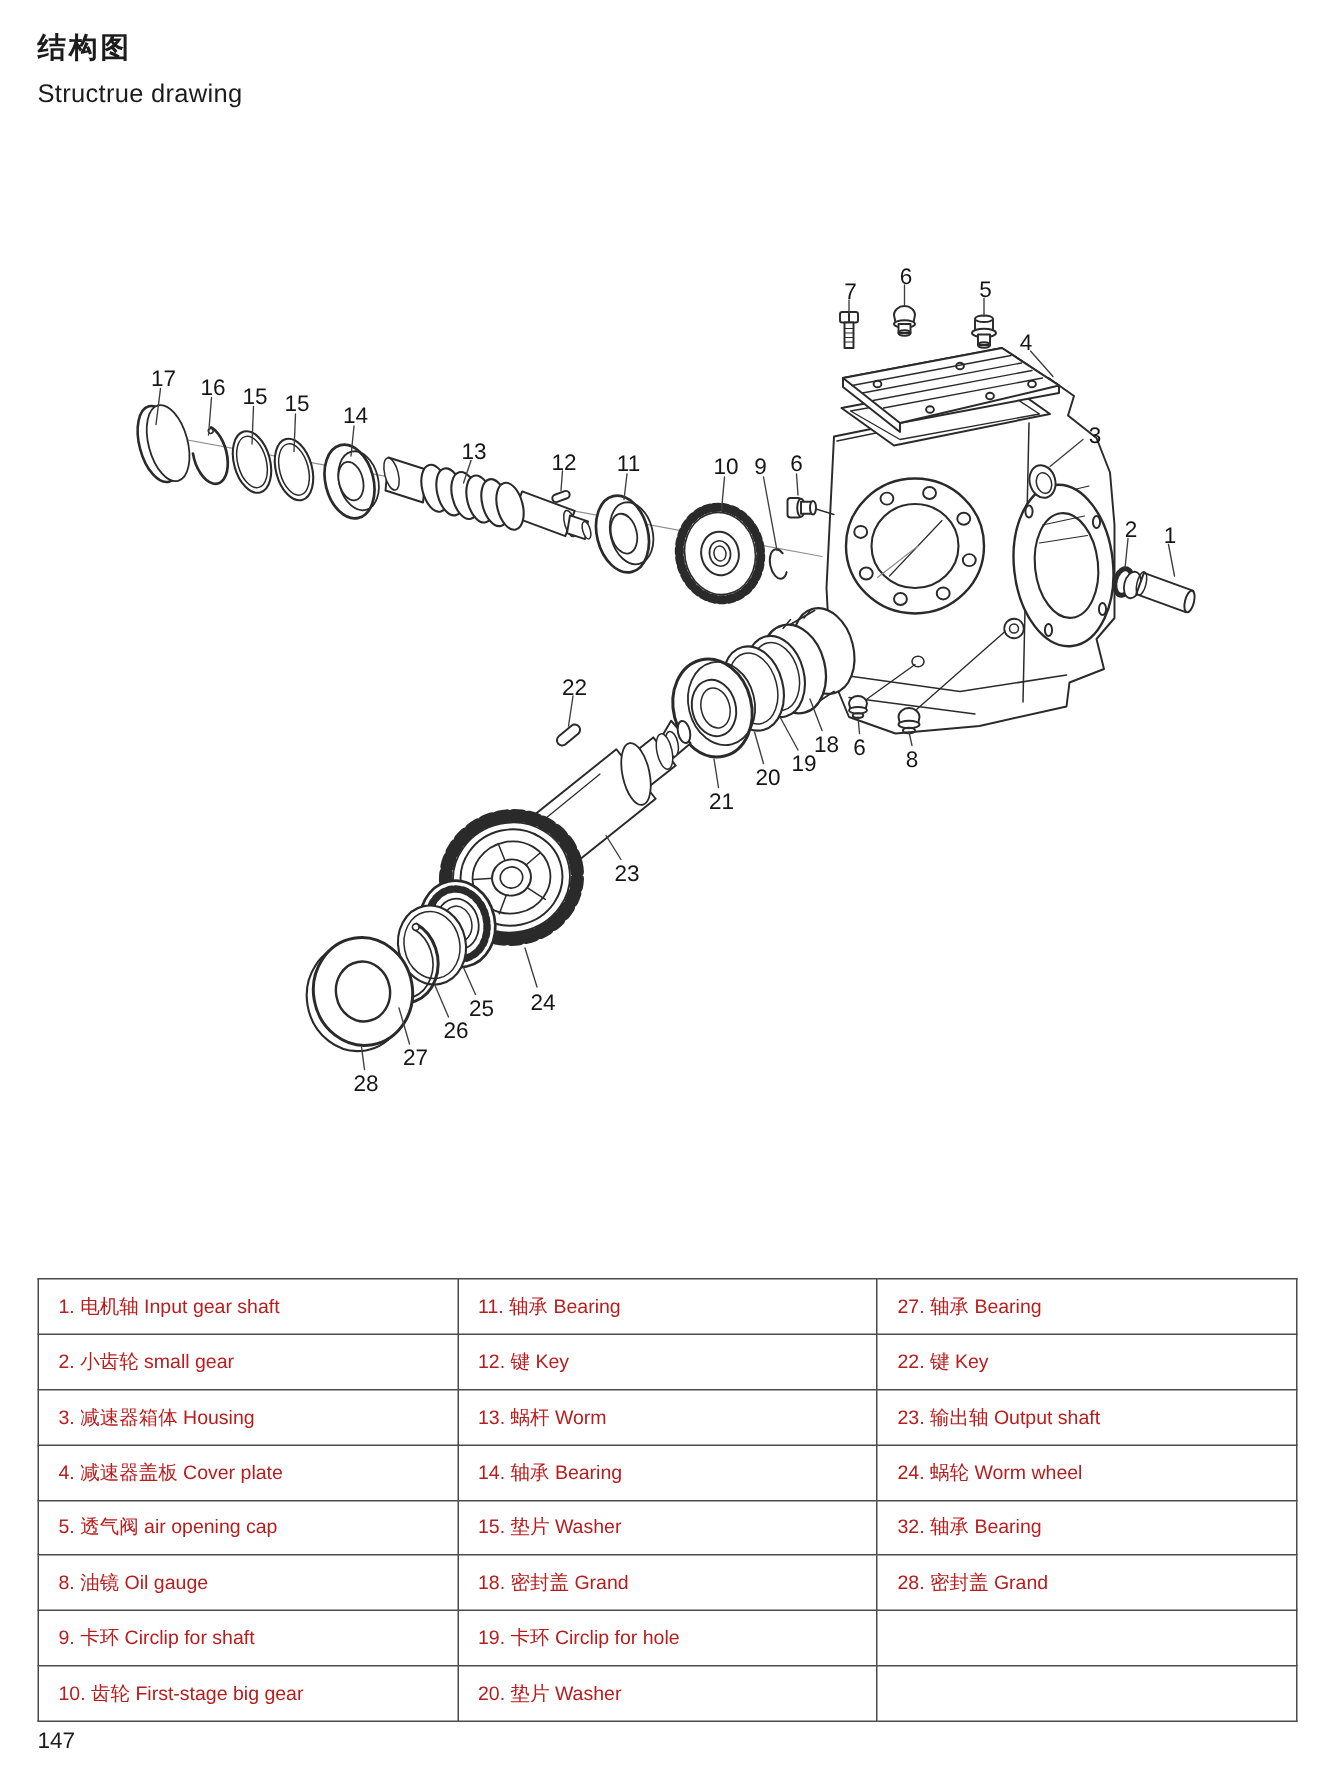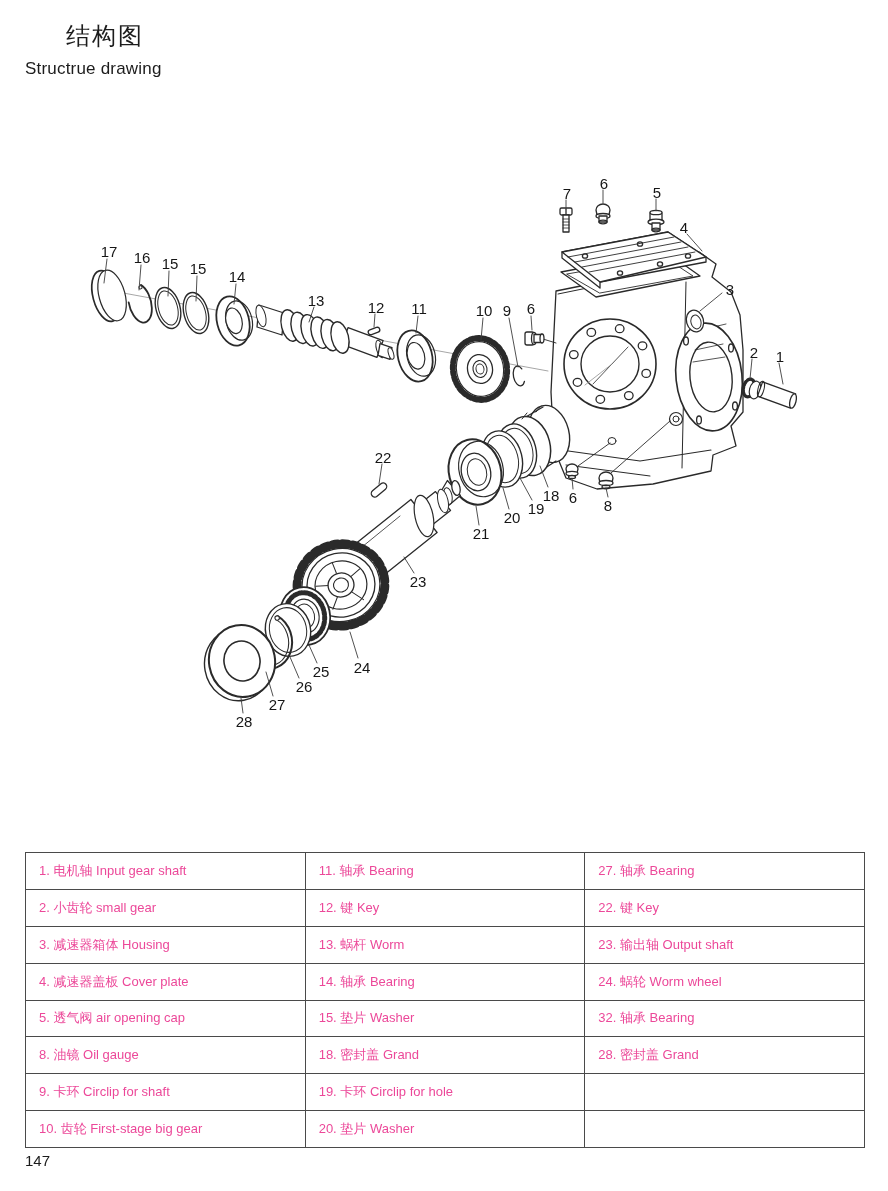--- a/index.html
+++ b/index.html
@@ -2,29 +2,29 @@
 <html><head>
 <meta charset="utf-8">
 <style>
   html,body{margin:0;padding:0;}
   body{
     width:888px;height:1191px;position:relative;background:#ffffff;
     font-family:"Liberation Sans","DejaVu Sans",sans-serif;color:#1c1c1c;
     overflow:hidden;
   }
   .title-block{position:absolute;left:25px;top:22px;}
-  .title-zh{font-size:24px;font-weight:400;letter-spacing:2px;line-height:1.2;margin-left:41px;}
+  .title-zh{font-size:19px;font-weight:700;letter-spacing:2px;line-height:1.2;}
   .title-en{font-size:17px;font-weight:400;margin-top:8px;letter-spacing:0.2px;}
   #drawing{position:absolute;left:0;top:0;}
   .parts-table{
     position:absolute;left:25px;top:852px;width:840px;height:296px;
     border-collapse:collapse;table-layout:fixed;
   }
   .parts-table td{
-    border:1.4px solid #4a4a4a;font-size:13px;color:#ec4899;
+    border:1.4px solid #4a4a4a;font-size:13px;color:#b91c1c;
     padding:0 0 0 13px;height:29.6px;vertical-align:middle;
     white-space:nowrap;overflow:hidden;
   }
   .page-number{position:absolute;left:25px;top:1152px;font-size:15px;font-weight:500;}
   text.lbl{font-size:15px;fill:#161616;font-family:"Liberation Sans","DejaVu Sans",sans-serif;}
   .ldr{stroke:#3d3d3d;stroke-width:0.9;fill:none;}
 </style>
 </head>
 <body>
 

